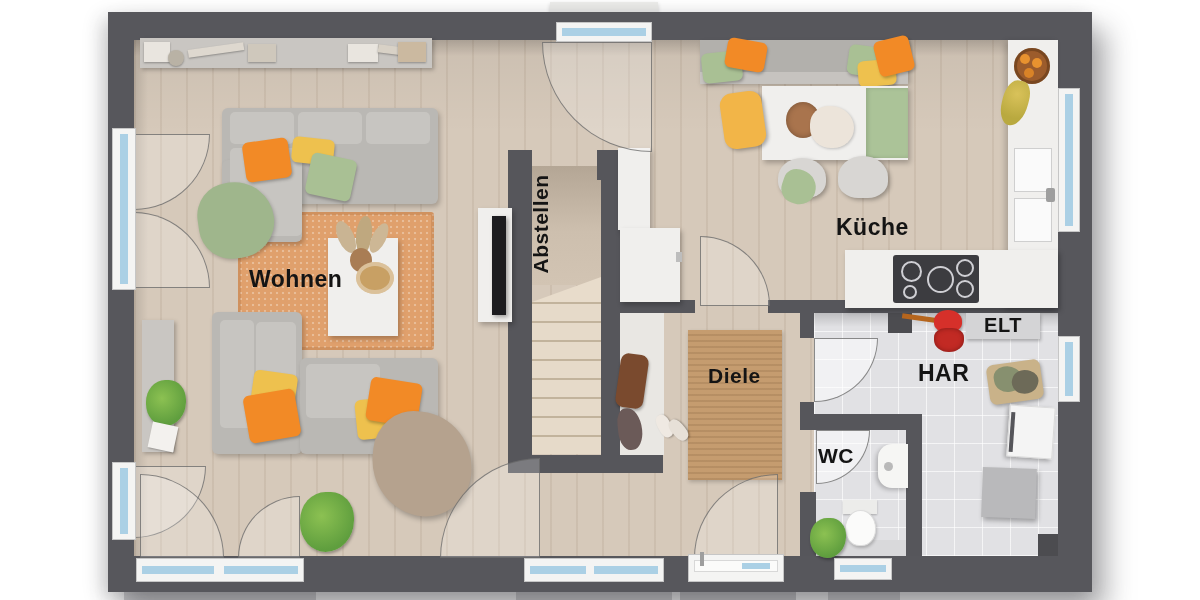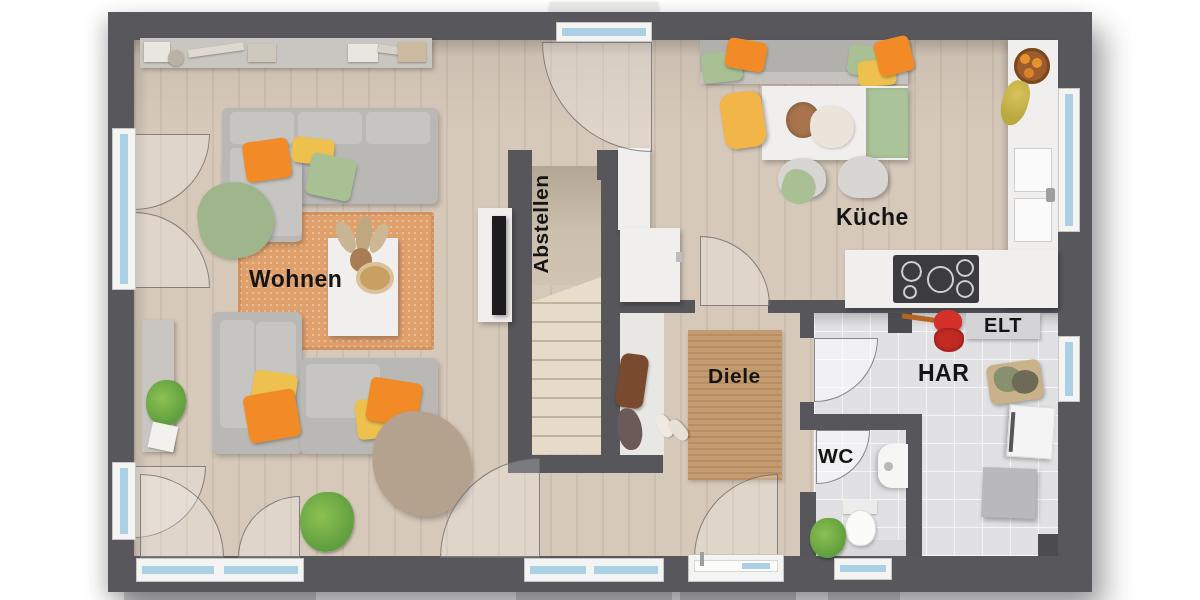--- a/index.html
+++ b/index.html
@@ -242,18 +242,18 @@
   <div class="abs" style="left:700px;top:552px;width:4px;height:14px;background:#9e9e9e;"></div>
   <div class="abs win" style="left:834px;top:558px;width:58px;height:22px;"></div>
   <div class="abs glass" style="left:840px;top:565px;width:46px;height:7px;"></div>
   <div class="abs win" style="left:1058px;top:88px;width:22px;height:144px;"></div>
   <div class="abs glass" style="left:1065px;top:94px;width:8px;height:132px;"></div>
   <div class="abs win" style="left:1058px;top:336px;width:22px;height:66px;"></div>
   <div class="abs glass" style="left:1065px;top:342px;width:8px;height:54px;"></div>
 
   <div class="abs lbl" style="left:249px;top:266px;">Wohnen</div>
   <div class="abs lbl lbl-sm vert" style="left:481px;top:212px;width:120px;">Abstellen</div>
-  <div class="abs lbl" style="left:836px;top:204px;">Küche</div>
+  <div class="abs lbl" style="left:836px;top:214px;">Küche</div>
   <div class="abs lbl lbl-sm" style="left:708px;top:364px;">Diele</div>
   <div class="abs lbl lbl-sm" style="left:818px;top:444px;">WC</div>
   <div class="abs lbl" style="left:918px;top:360px;">HAR</div>
 
 </div>
 
 </body></html>

